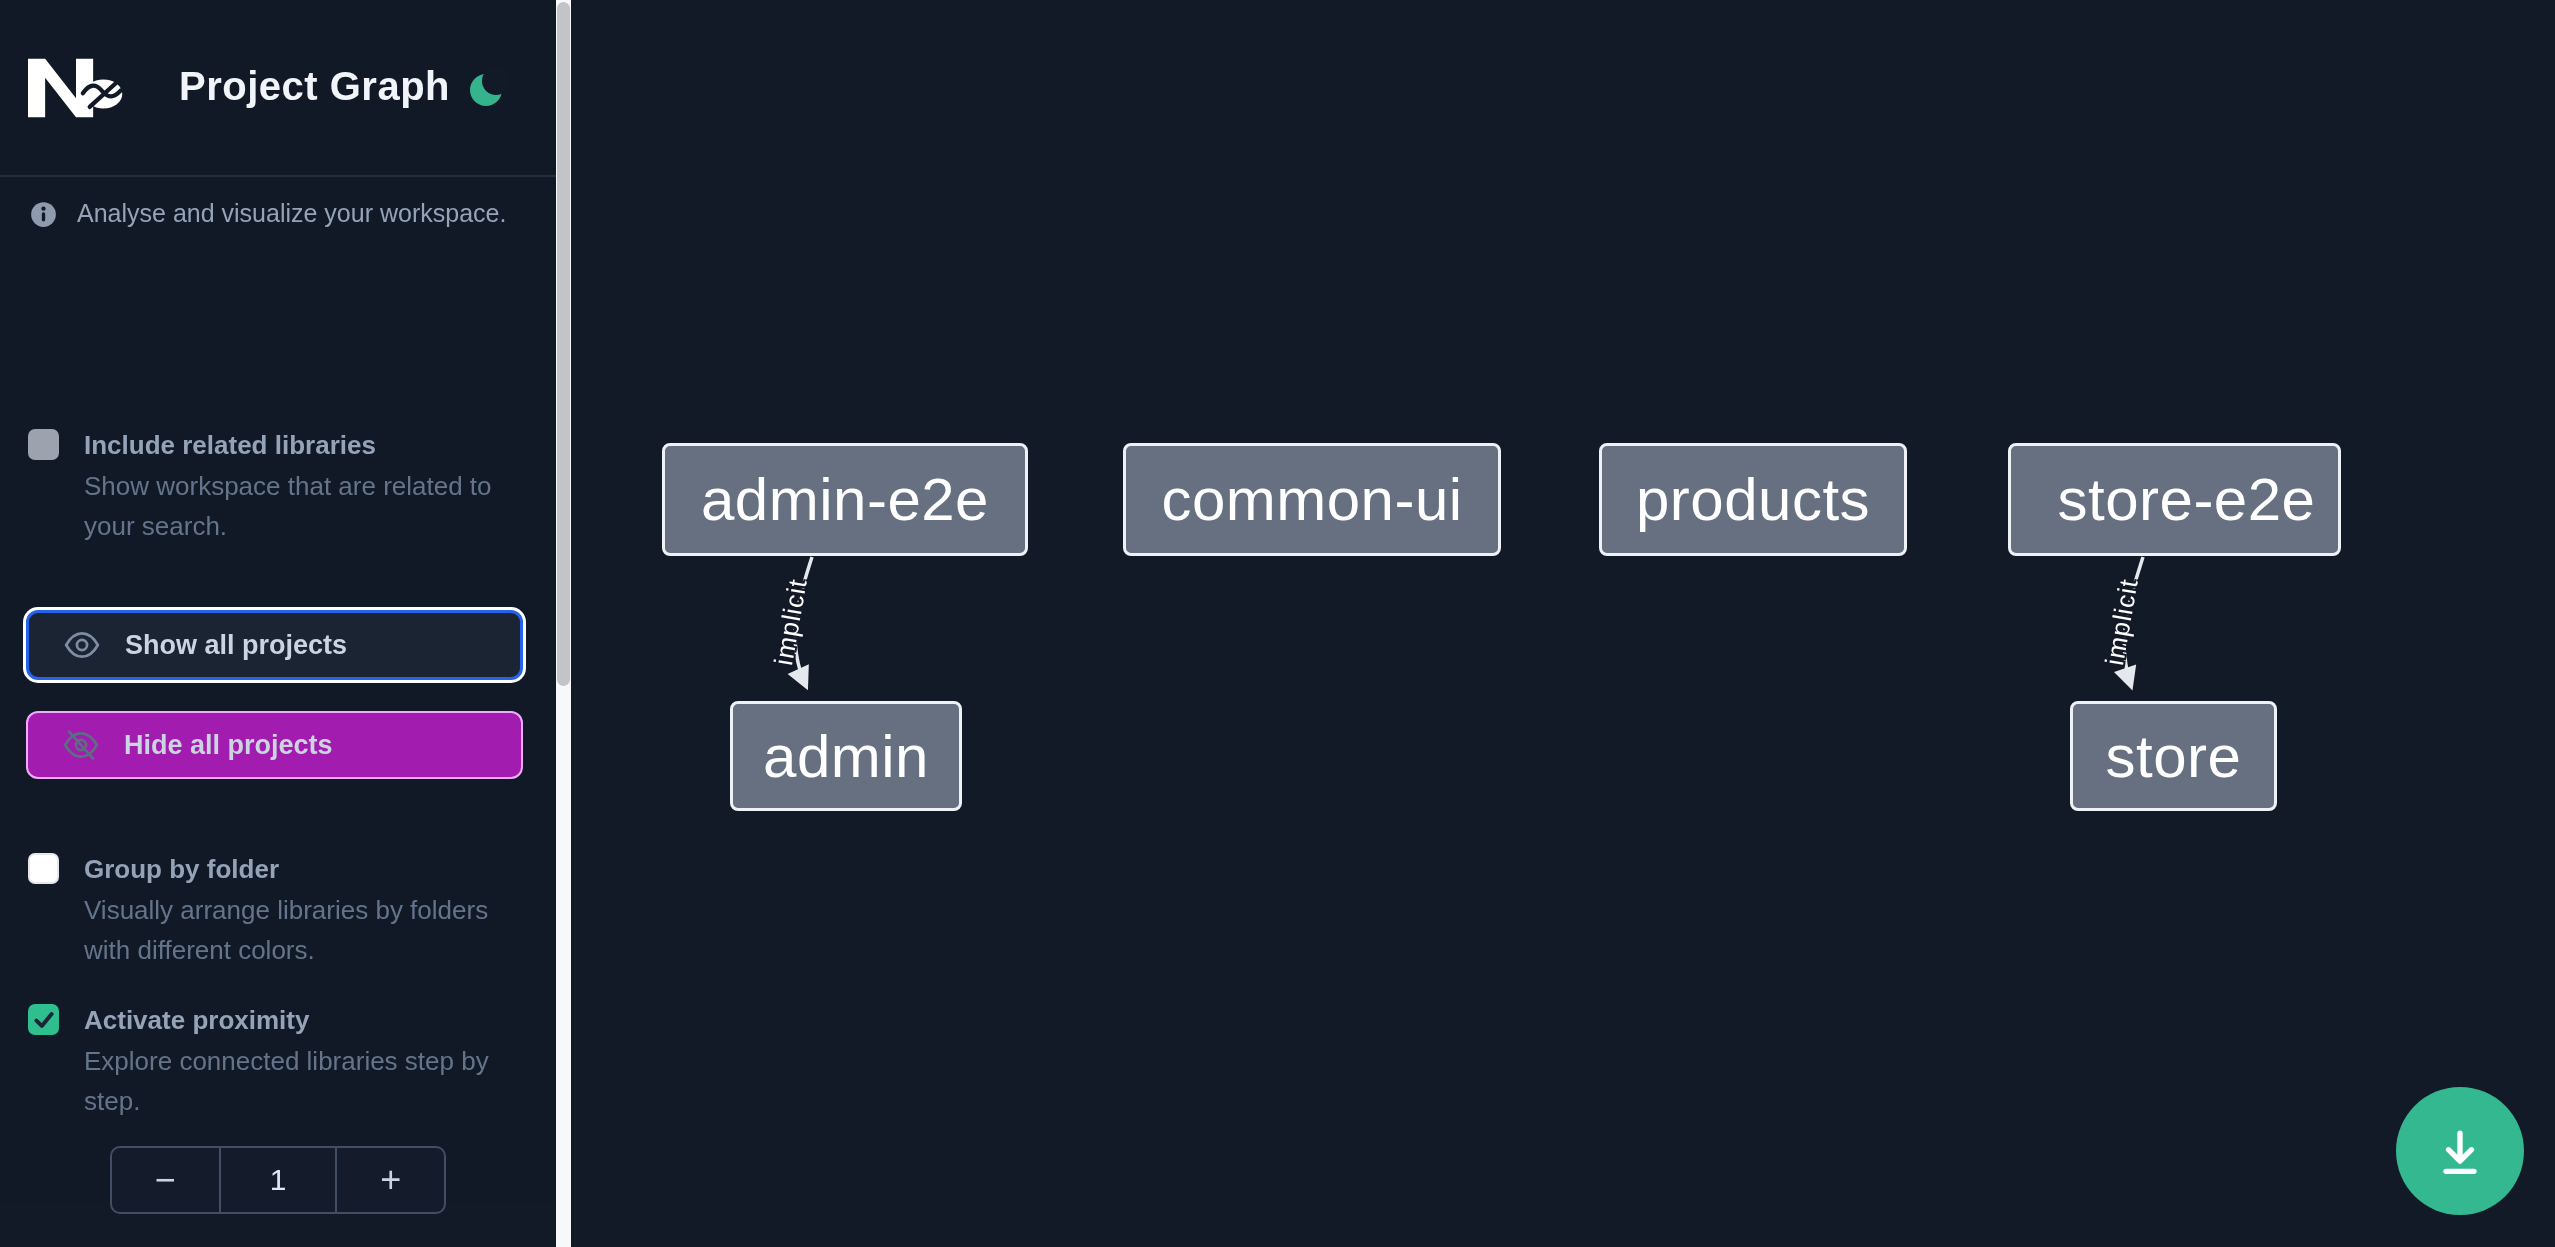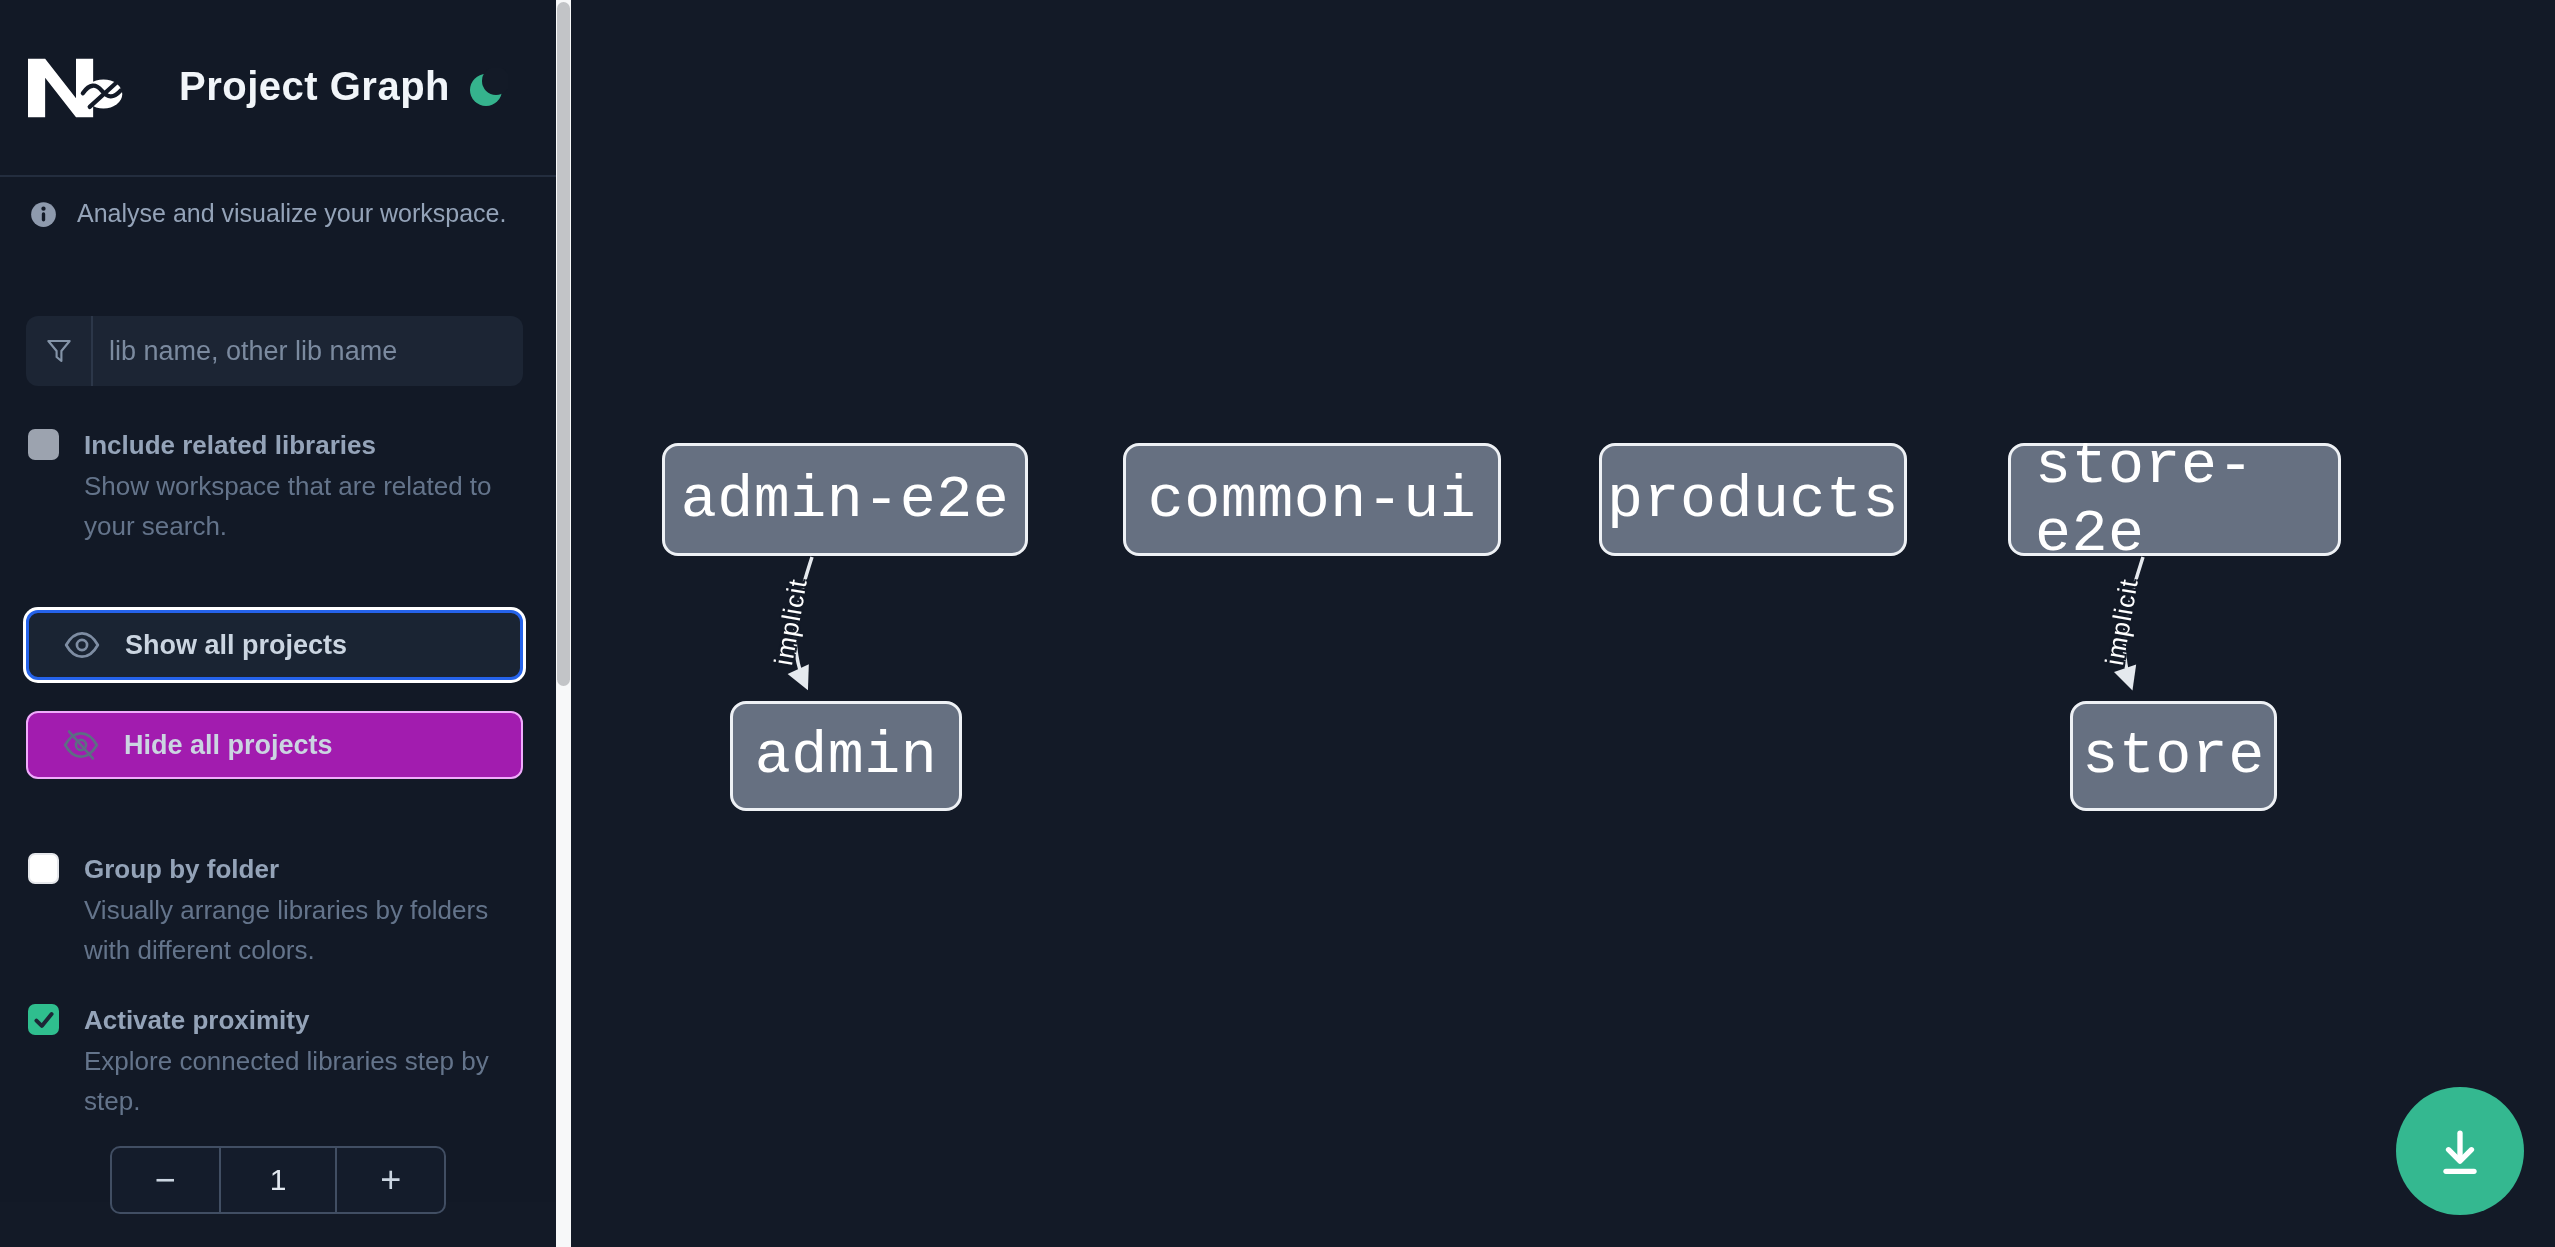--- a/index.html
+++ b/index.html
@@ -48,21 +48,21 @@
   .stepper input { width:100%; height:100%; background:transparent; border:none; outline:none; text-align:center; font-size:30px; color:#e2e8f0; font-family:"Liberation Sans",sans-serif; }
 
   
   .scroll-track { position:absolute; left:556px; top:0; width:15px; height:1247px; background:#f7f8f9; }
   .scroll-thumb { position:absolute; left:1px; top:2px; width:13px; height:684px; background:#c2c4c7; border-radius:7px; cursor:grab; }
 
   
   .canvas { position:absolute; left:571px; top:0; width:1984px; height:1247px; background:#131a27; }
   .edges-svg { position:absolute; left:0; top:0; width:1984px; height:1247px; }
 
-  .node { position:absolute; height:113px; background:#667081; border:3px solid #eef1f5; border-radius:16px; display:flex; align-items:center; justify-content:center; color:#ffffff; font-size:60px; cursor:pointer; letter-spacing:0.5px;font-family:Liberation Mono, monospace; }
+  .node { position:absolute; height:113px; background:#667081; border:3px solid #eef1f5; border-radius:8px; display:flex; align-items:center; justify-content:center; color:#ffffff; font-size:60px; cursor:pointer; letter-spacing:0.5px; }
   .node.small { height:110px; }
 
   .edge-label { position:absolute; color:#ffffff; font-size:26px; font-weight:500; letter-spacing:1px; transform:translate(-50%,-50%) rotate(-80deg); white-space:nowrap; cursor:pointer;
     text-shadow:2px 0 0 #131a27, -2px 0 0 #131a27, 0 2px 0 #131a27, 0 -2px 0 #131a27, 2px 2px 0 #131a27, -2px -2px 0 #131a27, 2px -2px 0 #131a27, -2px 2px 0 #131a27; }
 
   .fab { position:absolute; left:1825px; top:1087px; width:128px; height:128px; border-radius:50%; background:#34b890; border:none; display:flex; align-items:center; justify-content:center; cursor:pointer; }
 </style>
 </head>
 <body>
 
@@ -90,28 +90,20 @@
     <div class="info-icon">
       <svg viewBox="0 0 24 24" width="27" height="27">
         <circle cx="12" cy="12" r="11" fill="#8e9aad"></circle>
         <circle cx="12" cy="6.8" r="1.9" fill="#131a27"></circle>
         <rect x="10.5" y="10" width="3" height="8.2" rx="1.5" fill="#131a27"></rect>
       </svg>
     </div>
     <div class="info-text">Analyse and visualize your workspace.</div>
   </div>
 
-  <div class="searchbox">
-    <div class="search-iconcell">
-      <svg viewBox="0 0 24 24" width="32" height="32" fill="none" stroke="#8494a8" stroke-width="1.6" stroke-linejoin="round" stroke-linecap="round">
-        <path d="M4 4.5 H20 L13.8 12 V19.5 L10.2 16.5 V12 Z"></path>
-      </svg>
-    </div>
-    <input type="text" placeholder="lib name, other lib name" style="">
-  </div>
 
   <div class="toggle" style="top:427px;">
     <div class="box gray"></div>
     <div class="lbl">Include related libraries</div>
     <div class="desc">Show workspace that are related to your search.</div>
   </div>
 
   <div class="side-btn focused" style="top:610px;">
     <span class="btn-ic">
       <svg viewBox="0 0 24 24" width="38" height="38" fill="none" stroke="#7e8da3" stroke-width="1.7" stroke-linecap="round" stroke-linejoin="round">

